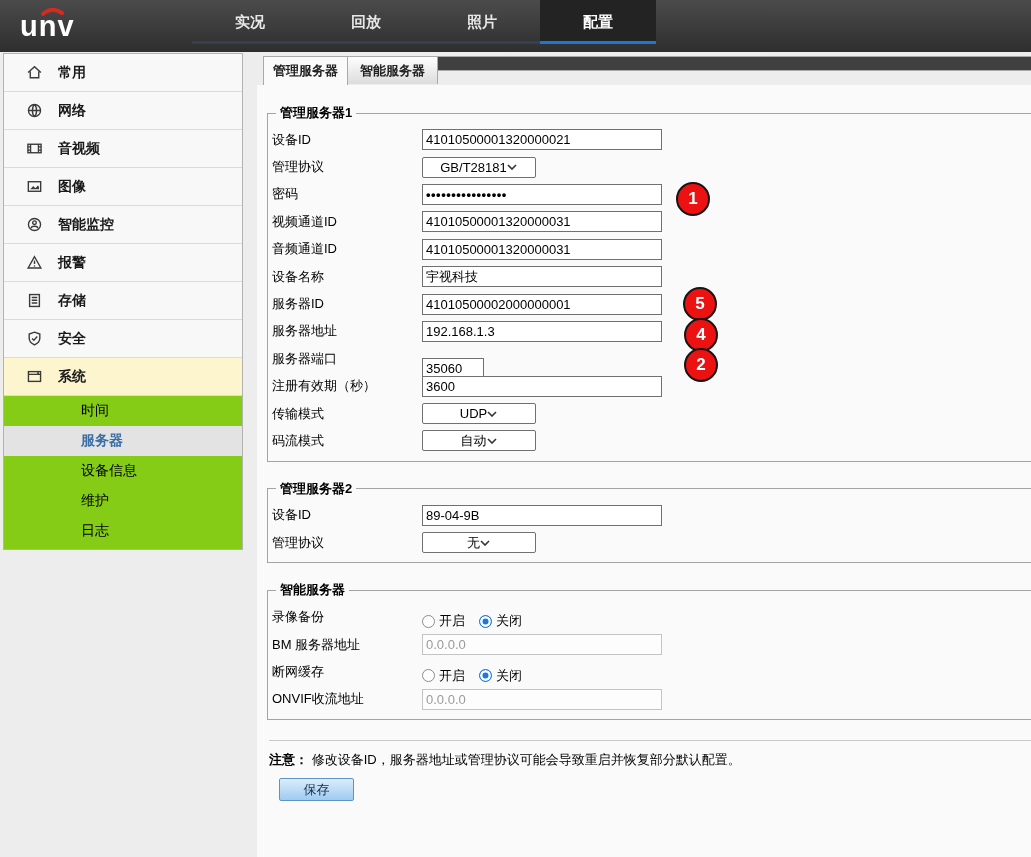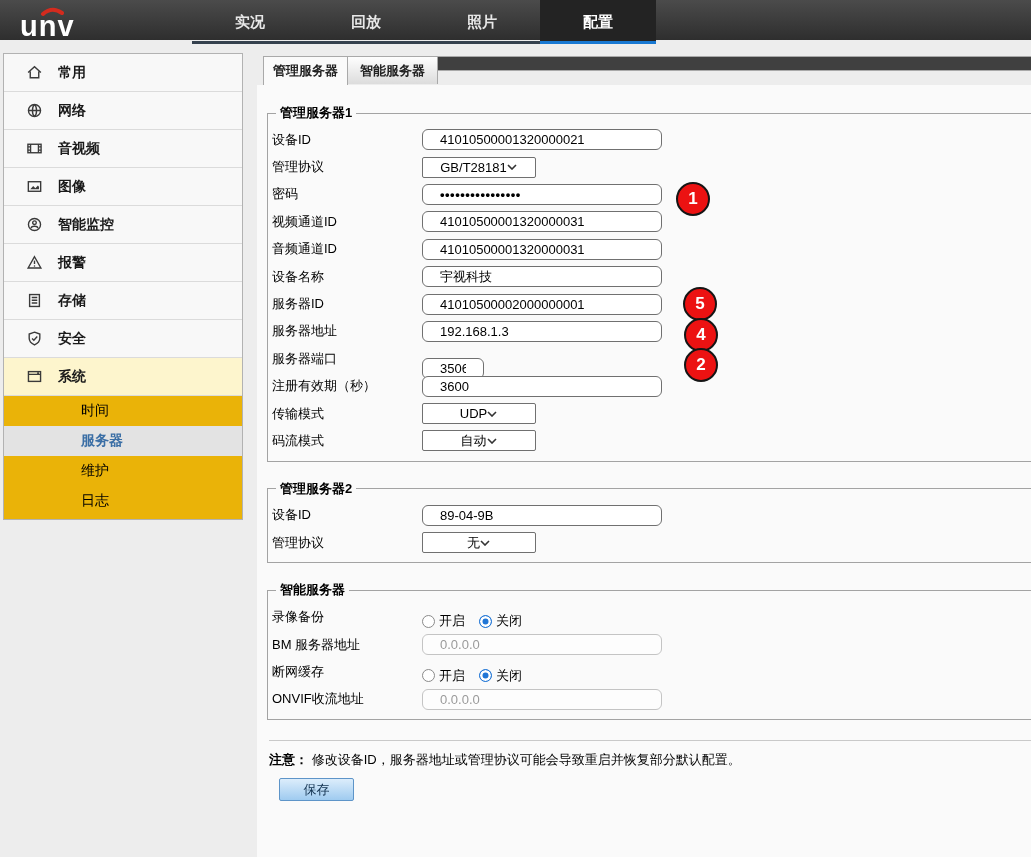--- a/index.html
+++ b/index.html
@@ -7,21 +7,21 @@
   body {
     position: relative;
     overflow: hidden;
     background: #ededed;
     font-family: "Liberation Sans", "DejaVu Sans", sans-serif;
     font-size: 13px;
     color: #000;
   }
   
   .topbar {
-    position: absolute; left: 0; top: 0; right: 0; height: 40px;
+    position: absolute; left: 0; top: 0; right: 0; height: 52px;
     background: linear-gradient(#4b4b4b, #2e2e2e);
   }
   .logo { position: absolute; left: 14px; top: 5px; }
   .nav { position: absolute; left: 192px; top: 0; height: 44px; display: flex; }
   .nav-tab {
     position: relative; width: 116px; height: 44px;
     display: flex; align-items: center; justify-content: center;
     color: #e8e8e8; font-size: 15px; font-weight: bold; cursor: pointer;
   }
   .nav-tab::after {
@@ -36,21 +36,21 @@
     background: #f8f8f8; border: 1px solid #b2b2b2;
   }
   .side-item {
     height: 38px; display: flex; align-items: center;
     padding-left: 22px; border-bottom: 1px solid #dbdbdb;
     background: #f8f8f8; cursor: pointer;
   }
   .side-item .icn { width: 17px; height: 17px; margin-right: 15px; flex: 0 0 17px; }
   .side-item .lbl { font-size: 14px; font-weight: bold; color: #1a1a1a; }
   .side-item.active { background: #fdf5cd; }
-  .submenu { background: #eab308; padding-bottom: 3px; }
+  .submenu { background: #84cc16; padding-bottom: 3px; }
   .sub-item {
     height: 30px; display: flex; align-items: center; padding-left: 77px;
     font-size: 14px; color: #000; cursor: pointer;
   }
   .sub-item.active { background: #e3e3e3; color: #3a6ea5; font-weight: bold; }
   
   .tabstrip {
     position: absolute; left: 263px; top: 56px; right: 0; height: 15px;
     background: #404040;
     border-top: 1px solid #a9a9a9; border-bottom: 1px solid #a9a9a9;
@@ -77,22 +77,22 @@
     border: 1px solid #a3a3a3; margin-right: -8px;
     padding: 4px 0 6px 4px; background: transparent;
   }
   legend { font-size: 13px; font-weight: bold; padding: 0 4px; margin-left: 4px; color: #000; }
   .fs1 { margin-top: 19px; }
   .fs2 { margin-top: 18px; }
   .fs3 { margin-top: 18px; }
   .row { display: flex; align-items: center; height: 27.4px; }
   .row .flabel { width: 150px; flex: 0 0 150px; color: #000; }
   input.ti {
-    width: 240px; height: 21px; border: 1px solid #707070; border-radius: 6px;
-    background: #fff; font-family: inherit; font-size: 13px; padding: 0 17px; color: #000;
+    width: 240px; height: 21px; border: 1px solid #707070; border-radius: 0;
+    background: #fff; font-family: inherit; font-size: 13px; padding: 0 3px; color: #000;
   }
   input.ti.short { width: 62px; margin-top: 19px; }
   input.ti.pwd { font-weight: bold; letter-spacing: 0.5px; }
   input.ti:disabled {
     border-color: #c4c4c4; color: #9a9a9a; background: #fdfdfd;
   }
   .select {
     width: 114px; height: 21px; border: 1px solid #707070; border-radius: 2px;
     background: #fff; display: flex; align-items: center; justify-content: center;
     padding: 0 5px 0 4px; cursor: pointer;
@@ -220,20 +220,23 @@
         <path d="M2.3 6 h11.4 M10.5 4.7 h1.7"></path>
       </svg>
     <span class="lbl">系统</span>
   </div>
   <div class="submenu">
     <div class="sub-item">
         <span>时间</span>
       </div>
     <div class="sub-item active">
         <span>服务器</span>
+      </div>
+    <div class="sub-item">
+        <span>设备信息</span>
       </div>
     <div class="sub-item">
         <span>维护</span>
       </div>
     <div class="sub-item">
         <span>日志</span>
       </div>
   </div>
 </div>
 

